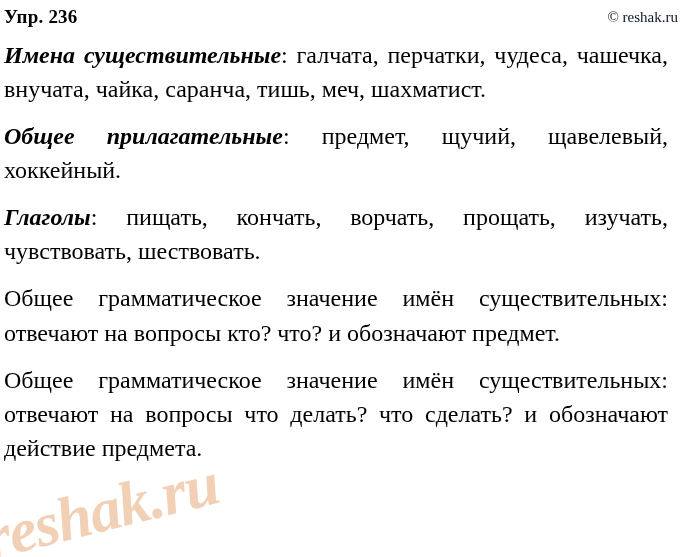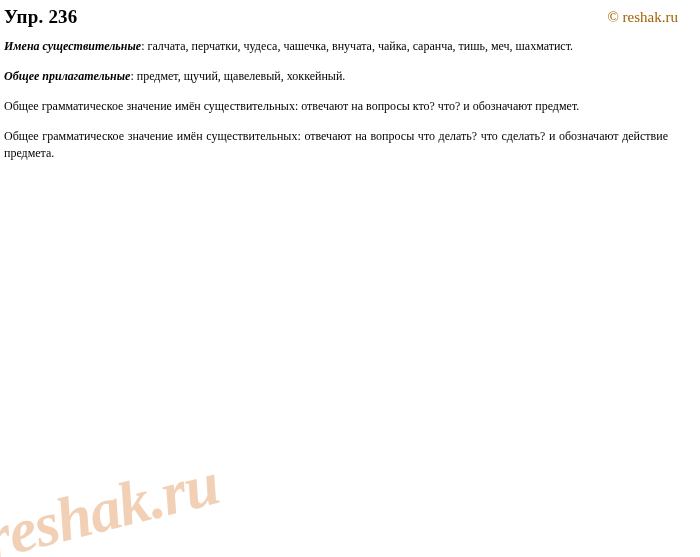--- a/index.html
+++ b/index.html
@@ -30,26 +30,26 @@
   }
   .exercise-title {
     font-size: 19px;
     font-weight: bold;
     font-family: "Liberation Serif", serif;
     letter-spacing: 0.2px;
   }
   .copyright {
     font-size: 15px;
     font-family: "Liberation Serif", serif;
-    color: #a16207;
+    color: #0f172a;
     padding-top: 3px;
     padding-right: 2px;
   }
   .para {
-    font-size: 12px;
+    font-size: 24px;
     line-height: 1.42;
     text-align: justify;
     text-justify: inter-word;
     margin: 0 12px 13px 0;
     hyphens: none;
   }
   .para:last-child {
     margin-bottom: 0;
   }
   .lead {
@@ -84,20 +84,21 @@
     <div class="exercise-title">Упр. 236</div>
     <div class="copyright">© reshak.ru</div>
   </div>
 
   <div class="body-content">
 
     <p class="para"><span class="lead">Имена существительные</span><span>: галчата, перчатки, чудеса, чашечка, внучата, чайка, саранча, тишь, меч, шахматист.</span></p>
 
     <p class="para"><span class="lead">Общее прилагательные</span><span>: предмет, щучий, щавелевый, хоккейный.</span></p>
 
+    <p class="para"><span class="lead">Глаголы</span><span>: пищать, кончать, ворчать, прощать, изучать, чувствовать, шествовать.</span></p>
 
     <p class="para italic">Общее грамматическое значение имён существительных: отвечают на вопросы кто? что? и обозначают предмет.</p>
 
 
     <p class="para italic">Общее грамматическое значение имён существительных: отвечают на вопросы что делать? что сделать? и обозначают действие предмета.</p>
 
   </div>
 
   <div class="watermark">reshak.ru</div>
 

